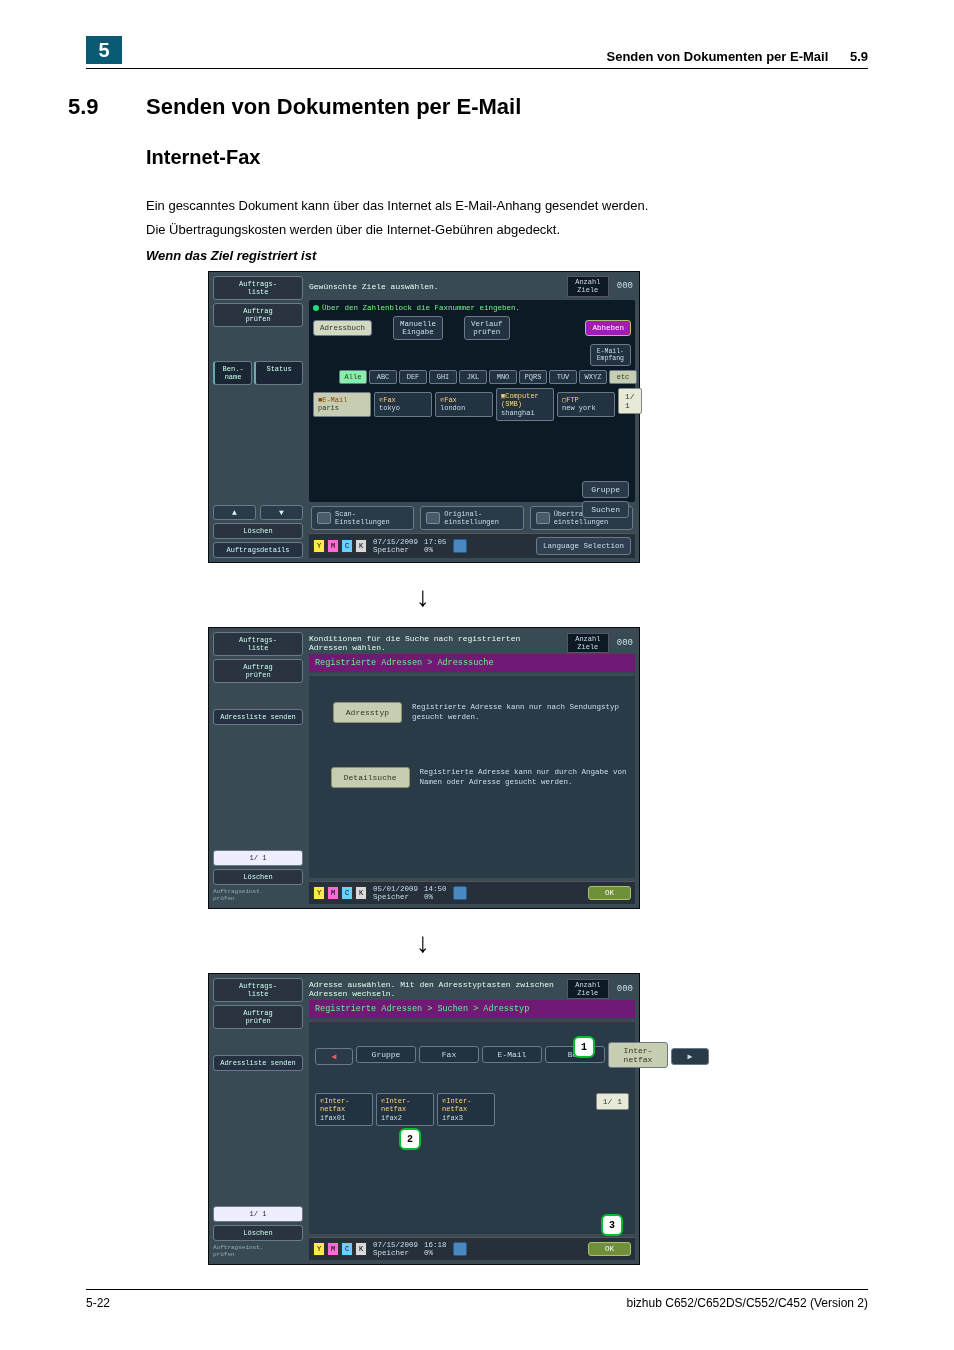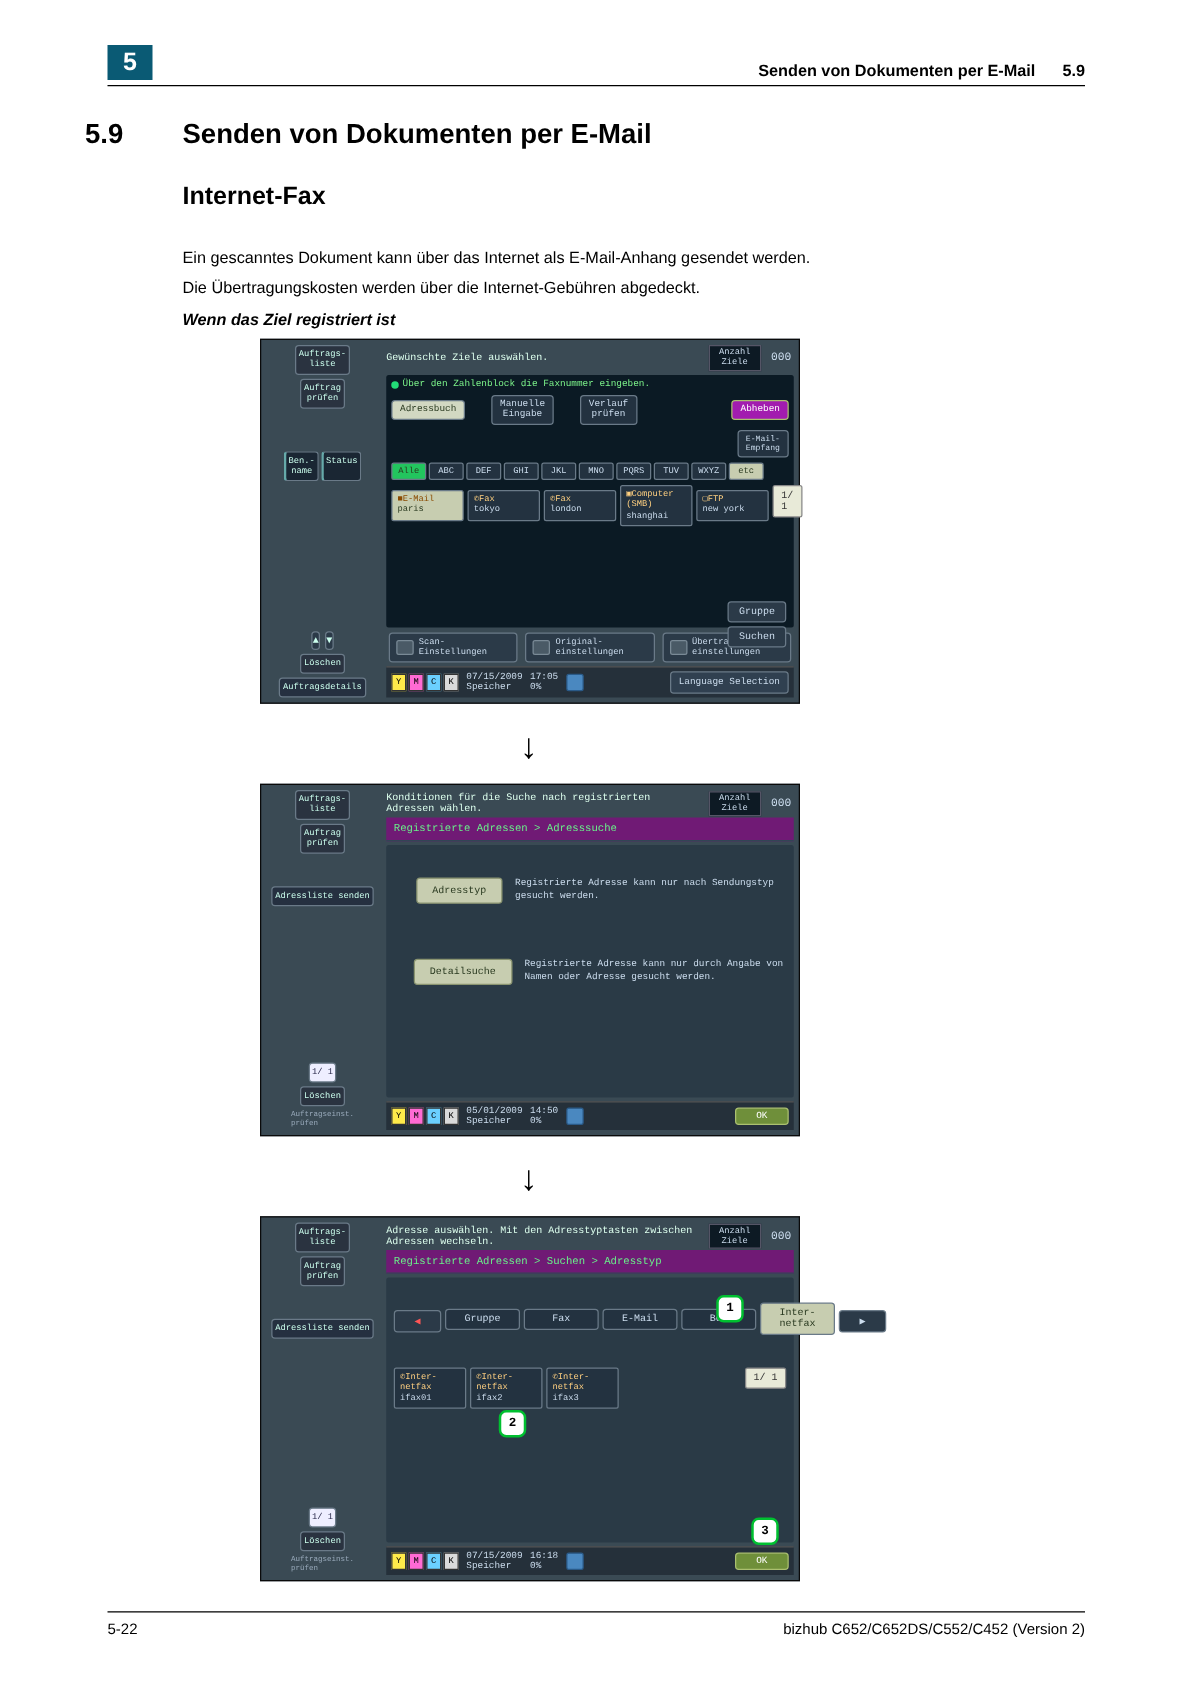--- a/index.html
+++ b/index.html
@@ -16,21 +16,21 @@
   h1.sec-title .num { display: inline-block; width: 78px; }
   .indent { margin-left: 78px; }
   h2.sub { font-size: 20px; font-weight: bold; margin: 0 0 28px; }
   p.note { font-size: 13px; margin: 6px 0; line-height: 1.35; }
   p.em { font-style: italic; font-weight: bold; font-size: 13px; margin: 10px 0 8px; }
 
   .figs { margin-left: 140px; }
   .panel { width: 430px; background: #3a4a54; border: 1px solid #0a0a0a; position: relative; font-family: "Courier New", monospace; font-size: 8px; color: #cfe; }
   .panel + .arrow, .arrow { text-align: center; font-size: 28px; margin: 18px 0 14px; width: 430px; }
 
-  .p-left { position: absolute; left: 4px; top: 4px; width: 90px; bottom: 4px; display: flex; flex-direction: column; gap: 3px; align-items: center; }
+  .p-left { position: absolute; left: 4px; top: 4px; width: 90px; bottom: 4px; display: flex; flex-direction: column; gap: 3px; }
   .lbtn { background: #2a3340; border: 1px solid #6a7a88; border-radius: 3px; text-align: center; padding: 3px 2px; color: #cfe; font-size: 7px; line-height: 1.15; }
   .lbtn.white { background: #eef; color: #224; }
   .lbtn.dark { background: #253040; }
   .lbtn.status { background: #1a2633; border-left: 2px solid #6aa; }
   .lbtn.hdr { background: transparent; border: none; color: #9ab; padding: 1px 0; text-align: left; font-size: 6px; }
   .spacer { flex: 1; }
   .arrows-row { display: flex; gap: 4px; }
   .arrows-row .sq { flex:1; background:#2b3a48; border:1px solid #6a7a88; border-radius:3px; text-align:center; padding:2px 0; color:#cfe; }
 
   .p-right { position: absolute; left: 100px; right: 4px; top: 4px; bottom: 4px; display: flex; flex-direction: column; }
@@ -43,21 +43,21 @@
   .hintrow { color:#7cf38a; font-size:7.5px; display:flex; align-items:center; gap:3px; }
   .hintrow .bullet { width:6px; height:6px; background:#2d7; border-radius:3px; display:inline-block; }
   .tabrow { display:flex; gap:21px; align-items:center; }
   .tab { background:#233240; border:1px solid #6a7a88; border-radius:3px; padding:3px 6px; color:#cde; font-size:7.5px; text-align:center; }
   .tab.sel { background:#d2d8c2; color:#2a3a20; }
   .tab.green { background:#a21caf; color:#fff; border-color:#abc070; }
   .rt { margin-left:auto; }
 
   .alpharow { display:flex; gap:2px; }
   .alpharow .k { background:#233240; border:1px solid #6a7a88; border-radius:2px; padding:2px 3px; color:#cde; font-size:7px; flex:0 0 auto; min-width:20px; text-align:center; }
-  .alpharow .k.sel { background:#22c55e; color:#2a3a20; }
+  .alpharow .k.sel { background:#86efac; color:#2a3a20;margin-left:26px; }
   .alpharow .k.etc { background:#c7cdb0; color:#2a3a20; }
 
   .destrow { display:flex; gap:3px;align-items:center; }
   .dest { background:#233240; border:1px solid #6a7a88; border-radius:2px; padding:3px 4px; color:#cde; font-size:7px; min-width:48px; line-height:1.2; }
   .dest .lab { color:#ffd080; }
   .dest.sel { background:#c7cdb0; color:#2a3a20; }
   .dest.sel .lab { color:#8a4a00; }
   .pagebox { margin-left:auto; background:#e8ead8; color:#333; border:1px solid #888; border-radius:2px; padding:3px 6px; font-size:8px; align-self:flex-start; }
 
   .grpcol { position:absolute; right:6px; bottom:40px; display:flex; flex-direction:column; gap:3px; }

